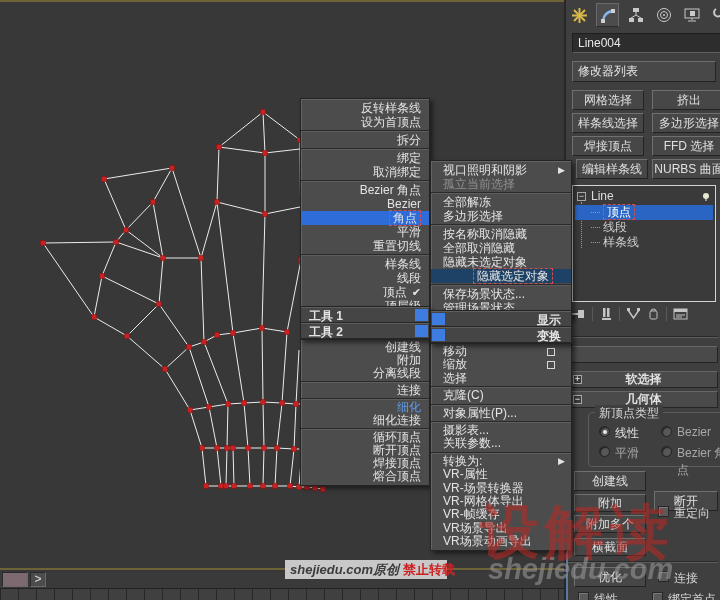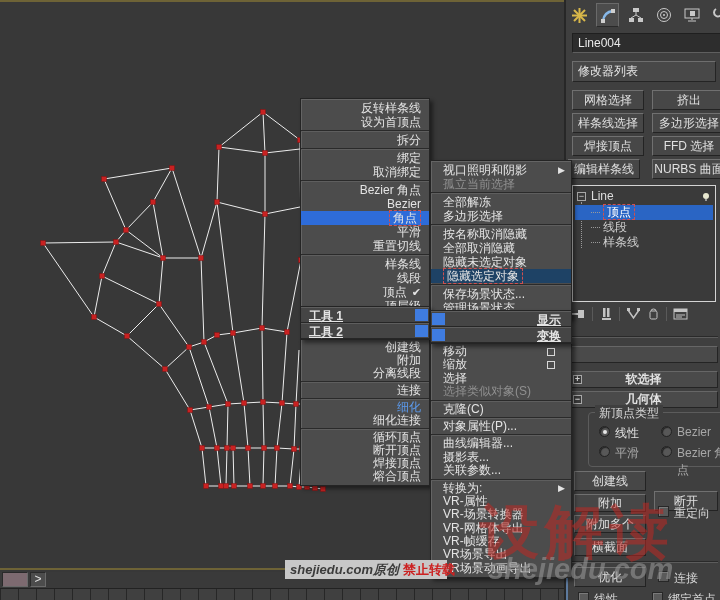--- a/index.html
+++ b/index.html
@@ -18,31 +18,31 @@
   
   .qpanel { position:absolute; background:#4c4c4c; border:1px solid #242424;
             box-shadow: inset 1px 1px 0 #646464, 3px 3px 4px rgba(0,0,0,.45);
             z-index:20; padding:2px 0; }
   .mi { position:relative; height:14px; line-height:14px; white-space:nowrap; color:#e4e4e4; }
   .ra .mi { text-align:right; padding-right:8px; padding-left:4px; }
   .la .mi { text-align:left; padding-left:12px; padding-right:18px; }
   .q-ll .mi { height:13px; line-height:13px; }
   .q-lr .mi { height:13.4px; line-height:13.4px; }
   .mi.selected { background:#2e6cd9; }
-  .mi.active   { background:#1e4265; }
+  .mi.active   { background:#1e4265;text-align:right; }
   .mi.hover  > span { color:#5c9cf0; }
   .mi.disabled > span { color:#909090; }
   .dashbox { border:1px dashed #d05050; padding:0 3px; }
   .msep { height:0; border-top:1px solid #2a2a2a; border-bottom:1px solid #5e5e5e; margin:1px 0; }
   .mcheck { margin-left:5px; font-size:11px; }
   .marrow { position:absolute; right:6px; top:0; font-size:9px; color:#e4e4e4; }
   .msbox { position:absolute; right:16px; top:3px; width:8px; height:8px; border:1px solid #d8d8d8; background:transparent; }
   .qhead { position:relative; height:16px; line-height:16px; background:#454545; font-weight:bold;
            border-top:1px solid #5e5e5e; border-bottom:1px solid #262626; }
-  .qhead .qh-label { text-decoration:underline; }
+  .qhead .qh-label { }
   .qh-right { text-align:right; padding-right:10px; }
   .qh-left  { text-align:right; padding-right:10px; }
   .qh-sq { position:absolute; top:1px; bottom:1px; width:13px; background:#3f7ce0; }
   .qh-sq.sq-r { right:1px; } .qh-sq.sq-l { left:1px; }
   #q-headers-left, #q-headers-right { position:absolute; z-index:21; border:1px solid #242424; box-shadow:3px 3px 4px rgba(0,0,0,.45); }
 
   
   #panel-divider { position:absolute; left:564px; top:0; width:2px; height:600px; background:#272727; z-index:9; }
   #cmd-panel { position:absolute; left:566px; top:0; width:154px; height:600px; background:#3f3f3f; z-index:10; }
   #tabs { position:absolute; left:2px; top:3px; height:26px; display:flex; gap:5px; }
@@ -252,27 +252,25 @@
       <div class="mi"><span>管理场景状态...</span></div>
     </div>
   <div id="q-headers-right" style="left:430px; top:310px; width:142px; z-index:21;">
       <div class="qhead qh-right"><span class="qh-label">显示</span><span class="qh-sq sq-l"></span></div>
       <div class="qhead qh-right"><span class="qh-label">变换</span><span class="qh-sq sq-l"></span></div>
     </div>
   <div id="q-lr" class="qpanel la q-lr" style="left:430px; top:342px; width:142px;">
       <div class="mi"><span>移动</span><span class="msbox"></span></div>
       <div class="mi"><span>缩放</span><span class="msbox"></span></div>
       <div class="mi"><span>选择</span></div>
-      <div class="mi disabled"><span>选择类似对象(S)</span></div>
       <div class="msep"></div>
       <div class="mi"><span>克隆(C)</span></div>
       <div class="msep"></div>
       <div class="mi"><span>对象属性(P)...</span></div>
       <div class="msep"></div>
-      <div class="mi"><span>曲线编辑器...</span></div>
       <div class="mi"><span>摄影表...</span></div>
       <div class="mi"><span>关联参数...</span></div>
       <div class="msep"></div>
       <div class="mi"><span>转换为:</span><span class="marrow">▶</span></div>
       <div class="mi"><span>VR-属性</span></div>
       <div class="mi"><span>VR-场景转换器</span></div>
       <div class="mi"><span>VR-网格体导出</span></div>
       <div class="mi"><span>VR-帧缓存</span></div>
       <div class="mi"><span>VR场景导出</span></div>
       <div class="mi"><span>VR场景动画导出</span></div>
@@ -330,21 +328,21 @@
 
     <div id="obj-name" class="sunken">Line004</div>
     <div id="mod-list" class="raised">修改器列表</div>
 
     <div class="mx-btn" style="left:6px;  top:90px;  width:72px;">网格选择</div>
     <div class="mx-btn" style="left:86px; top:90px;  width:74px;">挤出</div>
     <div class="mx-btn" style="left:6px;  top:113px; width:72px;">样条线选择</div>
     <div class="mx-btn" style="left:86px; top:113px; width:74px;">多边形选择</div>
     <div class="mx-btn" style="left:6px;  top:136px; width:72px;">焊接顶点</div>
     <div class="mx-btn" style="left:86px; top:136px; width:74px;">FFD 选择</div>
-    <div class="mx-btn" style="left:2px;  top:159px; width:72px;">编辑样条线</div>
+    <div class="mx-btn" style="left:10px;  top:159px; width:72px;">编辑样条线</div>
     <div class="mx-btn" style="left:86px; top:159px; width:74px;">NURBS 曲面</div>
 
     <div id="stack">
       <div id="tree-v"></div>
       <div class="stk-root">
         <span class="pm-box">−</span><span>Line</span>
         <svg width="10" height="10" style="position:absolute;right:2px;top:3px;">
             <circle cx="5" cy="4" r="3" fill="#e8e8d0"></circle>
             <rect x="4" y="7" width="2" height="2" fill="#999"></rect>
           </svg>

